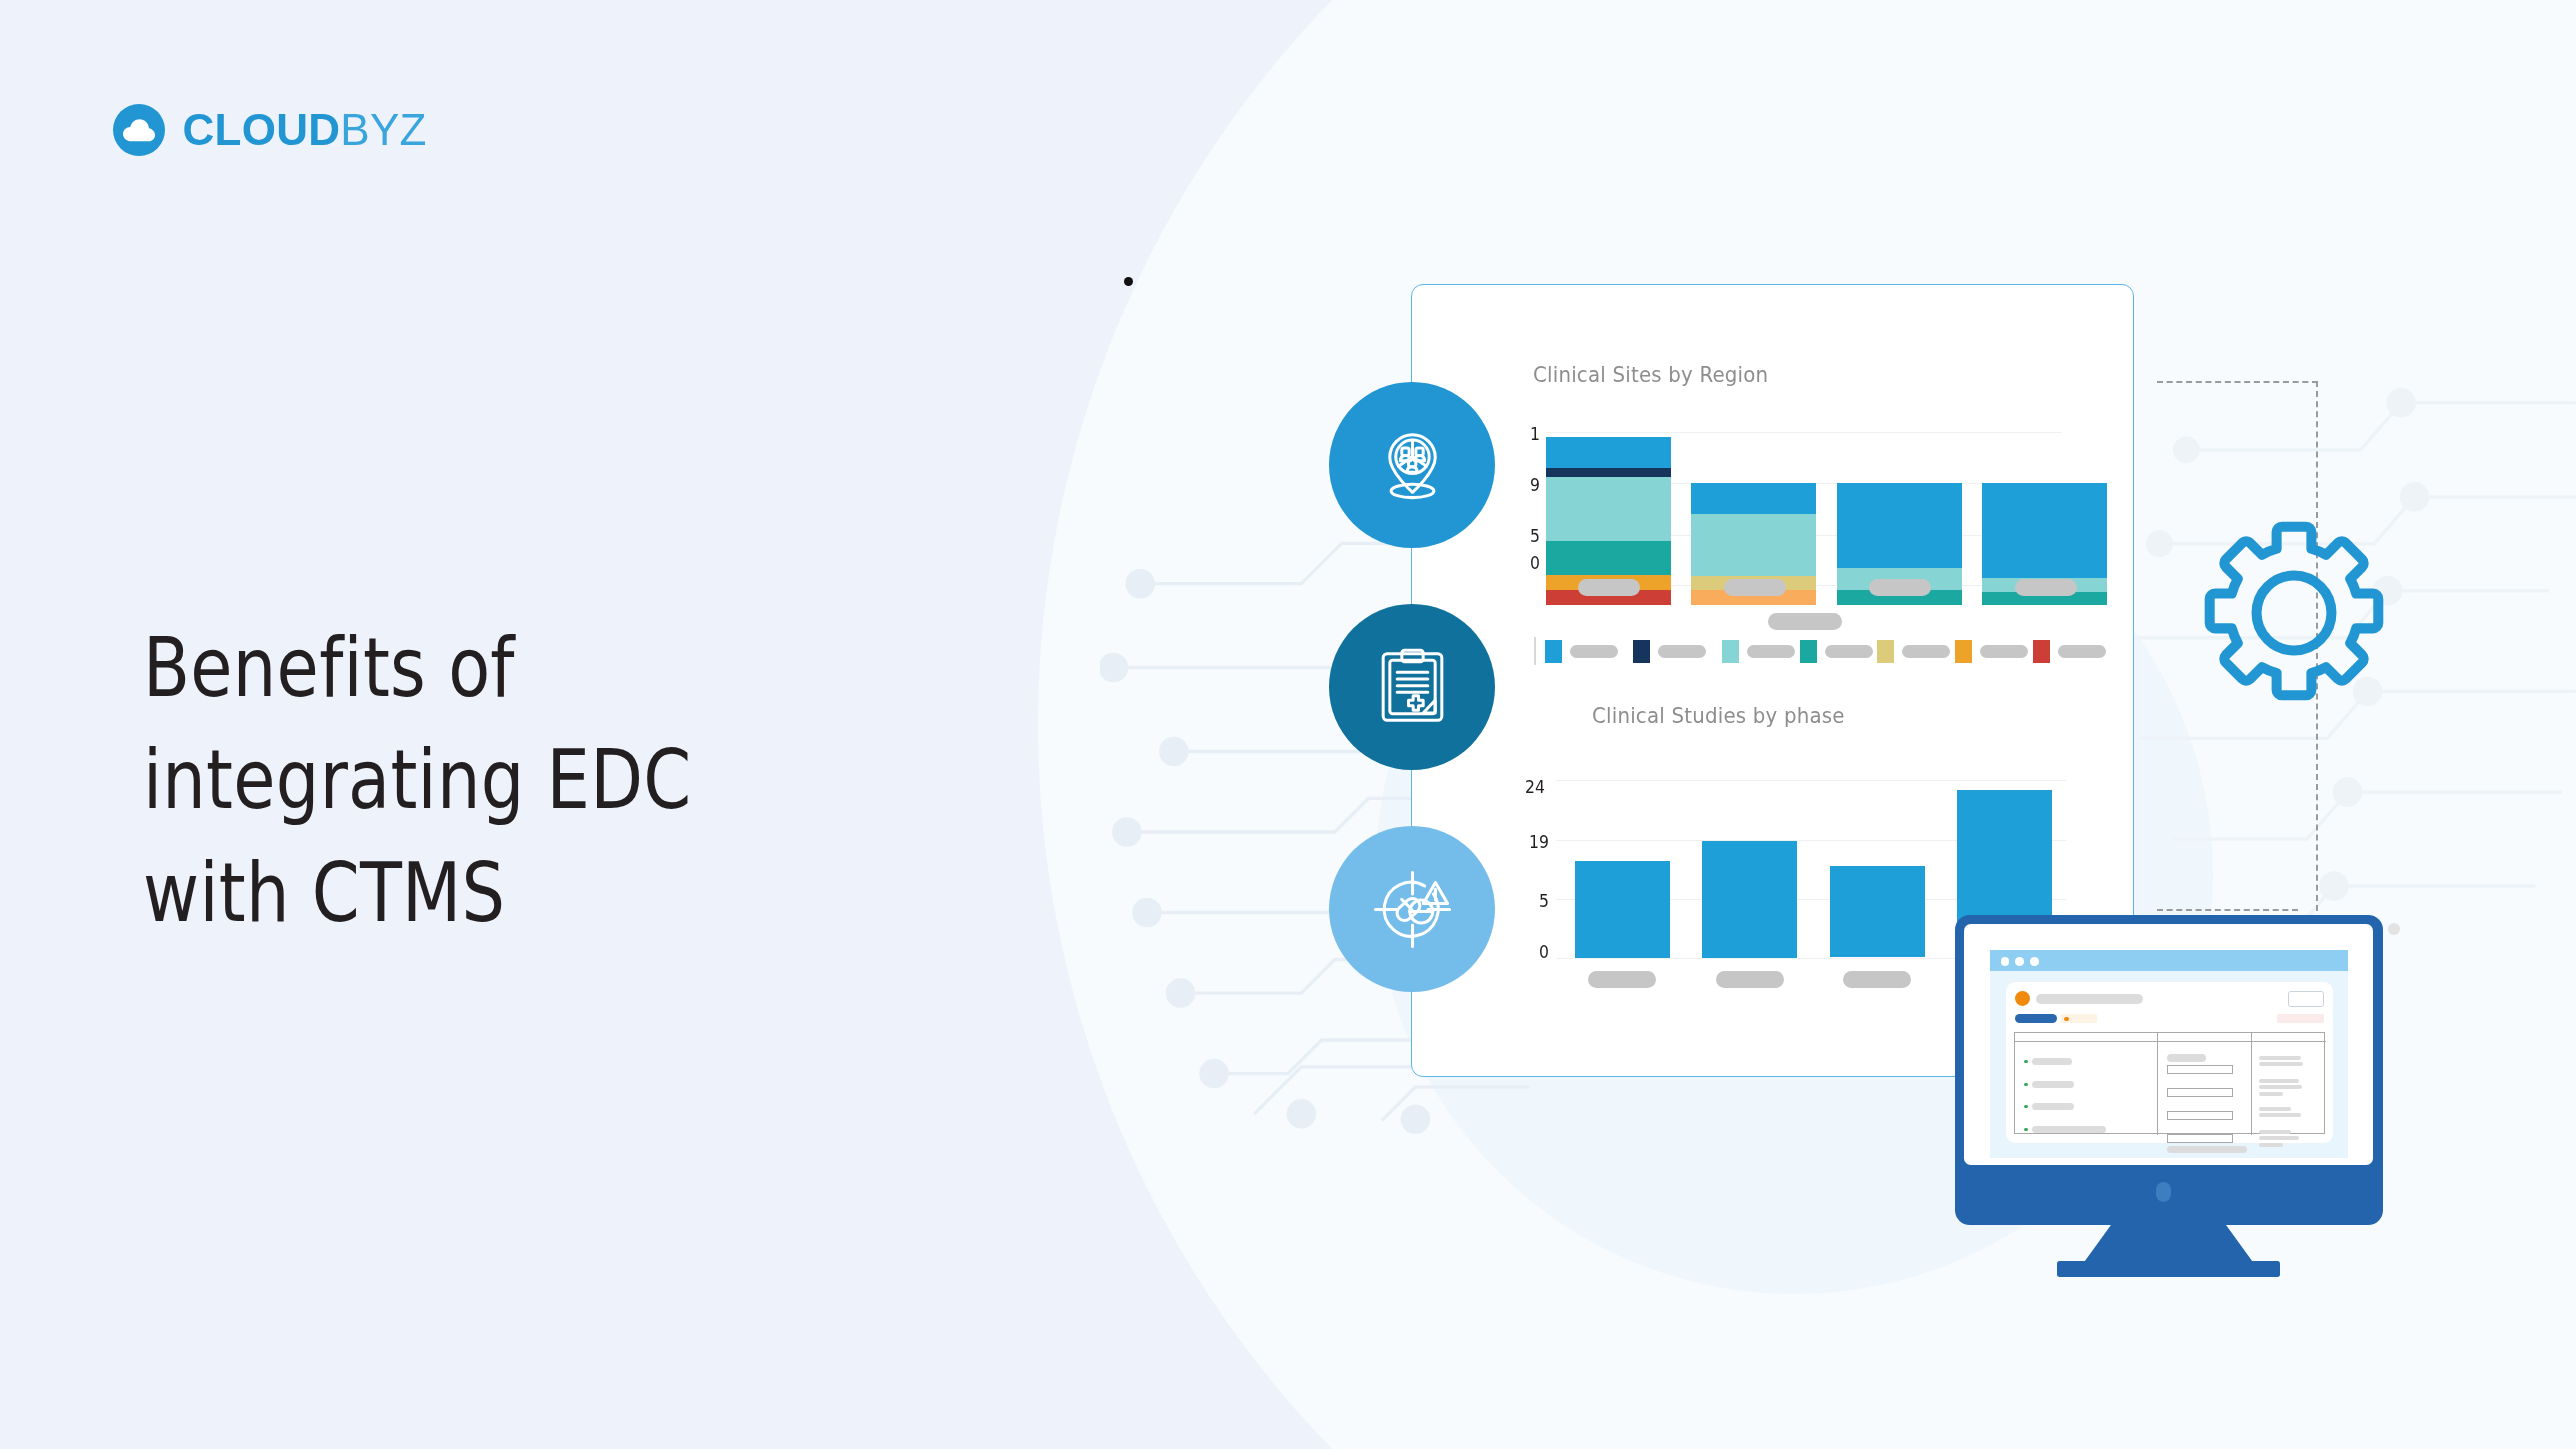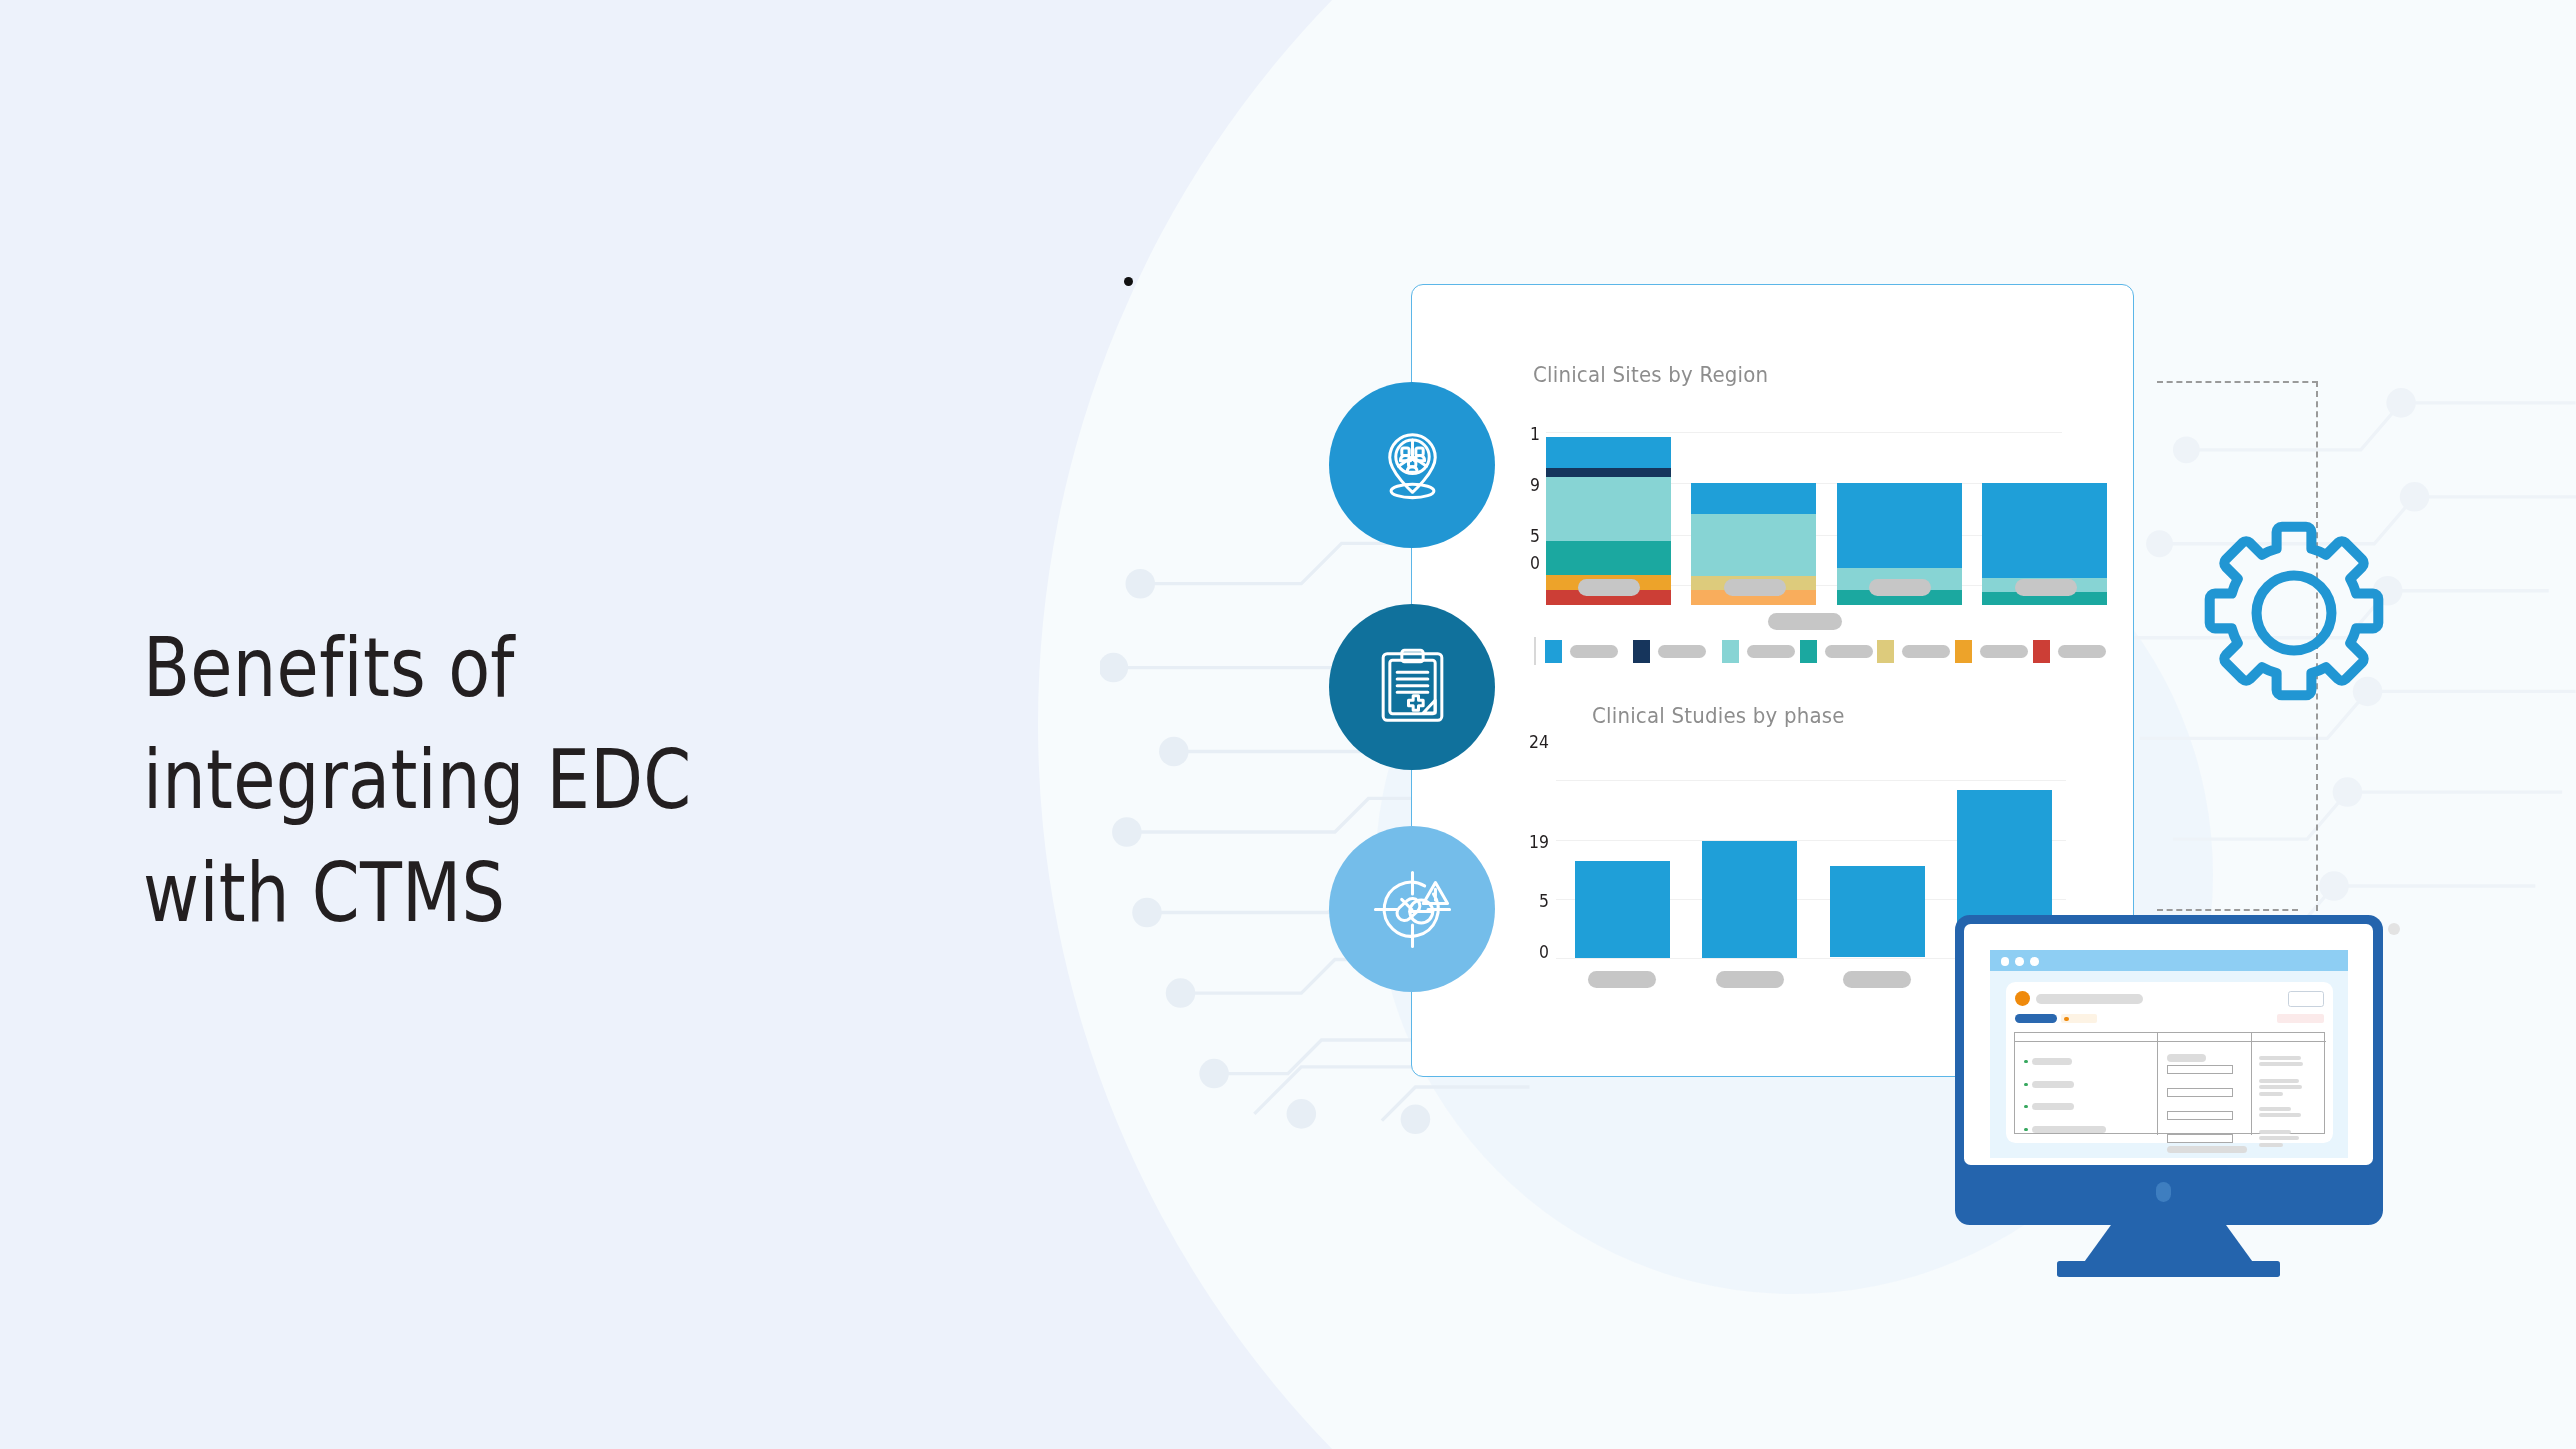--- a/index.html
+++ b/index.html
@@ -188,20 +188,31 @@
       <circle cx="500" cy="180" r="22"></circle>
       <circle cx="460" cy="320" r="22"></circle>
       <circle cx="430" cy="470" r="22"></circle>
       <circle cx="400" cy="620" r="22"></circle>
       <circle cx="380" cy="760" r="22"></circle>
       <circle cx="160" cy="110" r="20"></circle>
       <circle cx="120" cy="250" r="20"></circle>
     </g>
   </svg>
 
+  <div class="logo">
+    <span class="logo-mark">
+      <svg width="34" height="24" viewBox="0 0 50 36">
+        <path fill="#ffffff" d="M14 35 C6 35 1 30 1 24 C1 18 6 13.5 12 13.5 C13.5 7 19 2 26 2 C33.5 2 39.5 8 40 15.5
+                 C45.5 16.5 49 21 49 26 C49 31 45 35 39.5 35 Z"></path>
+      </svg>
+    </span>
+    <span class="logo-text">
+      <span class="logo-bold">CLOUD</span><span class="logo-thin">BYZ</span>
+    </span>
+  </div>
 
   <h1 class="headline">
     <div>Benefits of</div>
     <div>integrating EDC</div>
     <div>with CTMS</div>
   </h1>
 
   <div class="dashed-box"></div>
   <svg class="gear" width="194" height="194" viewBox="0 0 290 290">
     <path fill="none" stroke="#2196d3" stroke-width="15" stroke-linejoin="round" d="M163 16 h-36 a8 8 0 0 0 -8 8 v25 a97 97 0 0 0 -22 9 l-18 -18 a8 8 0 0 0 -11 0 l-25 25 a8 8 0 0 0 0 11 l18 18
@@ -297,21 +308,21 @@
       </div>
   </div>
 
   <div class="chart-title t2">Clinical Studies by phase</div>
 
   <div class="gridline" style="left:1556px;top:780px;width:510px;"></div>
   <div class="gridline" style="left:1556px;top:840px;width:510px;"></div>
   <div class="gridline" style="left:1556px;top:899px;width:510px;"></div>
   <div class="gridline" style="left:1556px;top:958px;width:510px;"></div>
 
-  <div class="axis-label" style="left:1521px;top:732px;width:28px;">24</div>
+  <div class="axis-label" style="left:1521px;top:777px;width:28px;text-align:center;">24</div>
   <div class="axis-label" style="left:1521px;top:832px;width:28px;">19</div>
   <div class="axis-label" style="left:1521px;top:891px;width:28px;">5</div>
   <div class="axis-label" style="left:1521px;top:942px;width:28px;">0</div>
 
   <div class="bar" style="left:1575px;top:861px;width:95px;height:97px;background:#1f9fd8;"></div>
   <div class="bar" style="left:1702px;top:841px;width:95px;height:117px;background:#1f9fd8;"></div>
   <div class="bar" style="left:1830px;top:866px;width:95px;height:91px;background:#1f9fd8;"></div>
   <div class="bar" style="left:1957px;top:790px;width:95px;height:168px;background:#1f9fd8;"></div>
 
   <div class="xtick" style="left:1588px;top:971px;width:68px;"></div>

